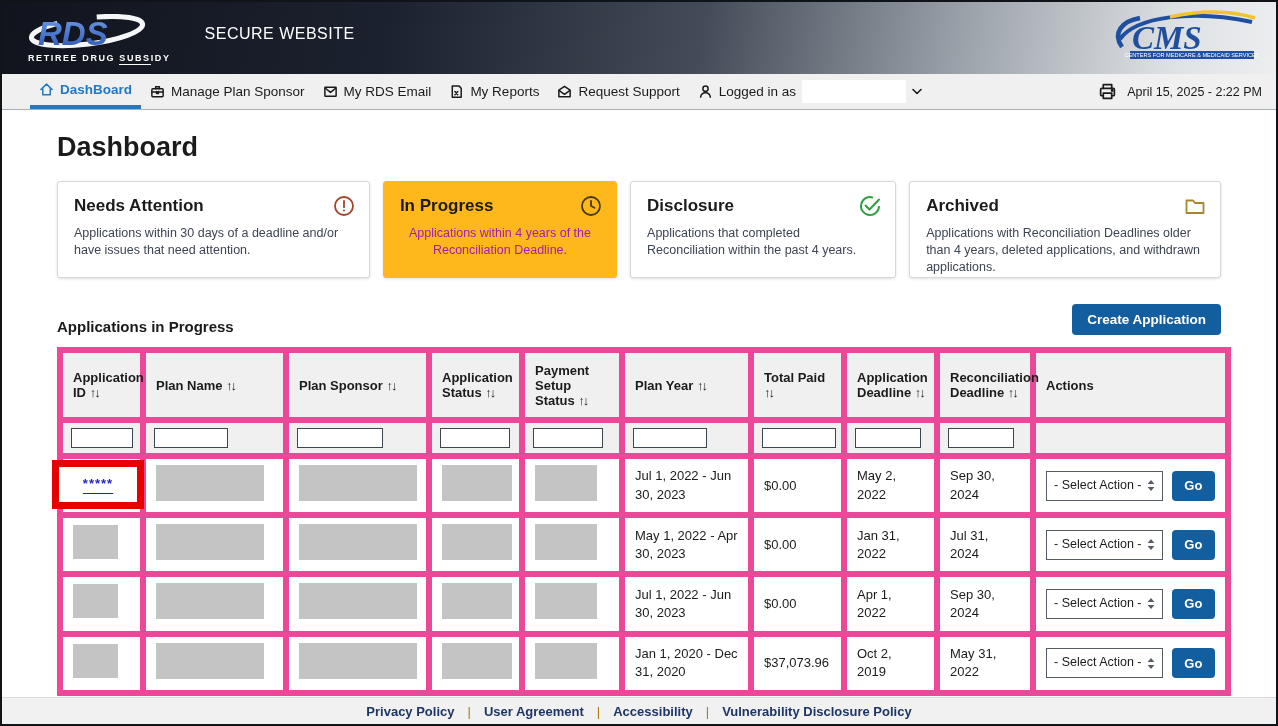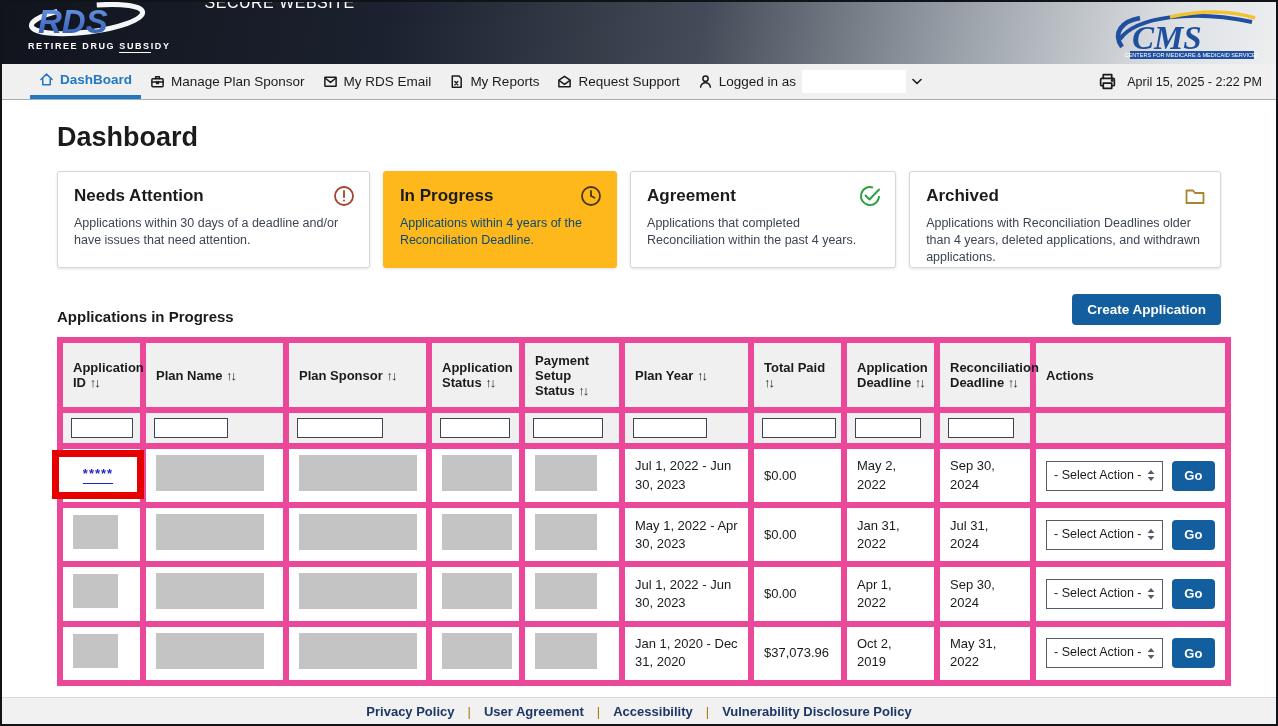--- a/index.html
+++ b/index.html
@@ -5,21 +5,21 @@
   * { margin:0; padding:0; box-sizing:border-box; }
   html,body { width:1278px; height:726px; }
   body {
     font-family:"Liberation Sans", sans-serif;
     background:#fff; color:#1b1b1b;
     border:2px solid #101318;
     overflow:hidden; position:relative;
   }
   
   .masthead {
-    height:62px; display:flex; 
+    height:72px; display:flex; align-items:center;
     background:linear-gradient(100deg,#11141d 0%,#1b212e 30%,#434c58 55%,#9aa1a9 75%,#dfe2e5 92%,#eceef0 100%);
     position:relative;
   }
   .rds-logo { margin-left:26px; display:flex; flex-direction:column; line-height:1; }
   .rds-sub { color:#fff; font-size:9px; letter-spacing:1.6px; margin-top:2px; font-weight:bold; }
   .rds-sub .u { border-bottom:1px solid #fff; padding-bottom:1px; }
   .site-label { color:#fff; font-weight:normal; font-size:16px; letter-spacing:.5px; margin-left:34px; margin-top:-8px; }
   .cms-logo { position:absolute; right:18px; top:7px; }
   
   .navbar {
@@ -42,21 +42,21 @@
     background:#fff; border:1px solid #d6d7d9; border-radius:3px;
     box-shadow:0 1px 3px rgba(0,0,0,.12); padding:14px 16px; height:97px; position:relative;
   }
   .card:nth-child(1){ width:314px; }
   .card:nth-child(2){ width:235px; }
   .card:nth-child(3){ width:267px; }
   .card:nth-child(4){ width:313px; }
   .card.highlight { background:#ffb81c; border-color:#ffb81c; }
   .card h2 { font-size:17px; font-weight:bold; padding-right:30px; }
   .card p { font-size:12.5px; color:#3d4551; margin-top:9px; line-height:1.35; }
-  .card.highlight p { color:#0c4a6e; }
+  .card.highlight p { color:#a21caf;text-align:center; }
   .card .card-icon { position:absolute; top:13px; right:14px; }
   
   .table-head-row { display:flex; align-items:flex-end; justify-content:space-between; margin:26px 0 12px 0; }
   .section-title { font-size:15px; font-weight:bold; }
   .btn-primary {
     background:#135e9e; color:#fff; font-weight:bold; font-size:13.5px;
     border:none; border-radius:4px; padding:8px 15px; cursor:pointer;
     font-family:"Liberation Sans", sans-serif;
     margin-left:22px;
   }
@@ -223,21 +223,21 @@
       <h2>In Progress</h2>
       <span class="card-icon">
         <svg width="22" height="22" viewBox="0 0 22 22" fill="none" stroke="#463a10" stroke-width="1.8">
           <circle cx="11" cy="11" r="9"></circle>
             <path d="M11 5.8 V11 L14.5 12.8" stroke-linecap="round" stroke-linejoin="round"></path>
         </svg>
       </span>
       <p>Applications within 4 years of the Reconciliation Deadline.</p>
     </div>
     <div class="card">
-      <h2>Agreement</h2>
+      <h2>Disclosure</h2>
       <span class="card-icon">
         <svg width="22" height="22" viewBox="0 0 22 22" fill="none" stroke="#2d9f3f" stroke-width="1.9">
           <path d="M20 11 A9 9 0 1 1 14 2.6"></path>
             <path d="M6.5 10.5 L10.5 14.5 L20 4.5" stroke-linecap="round" stroke-linejoin="round"></path>
         </svg>
       </span>
       <p>Applications that completed Reconciliation within the past 4 years.</p>
     </div>
     <div class="card">
       <h2>Archived</h2>

